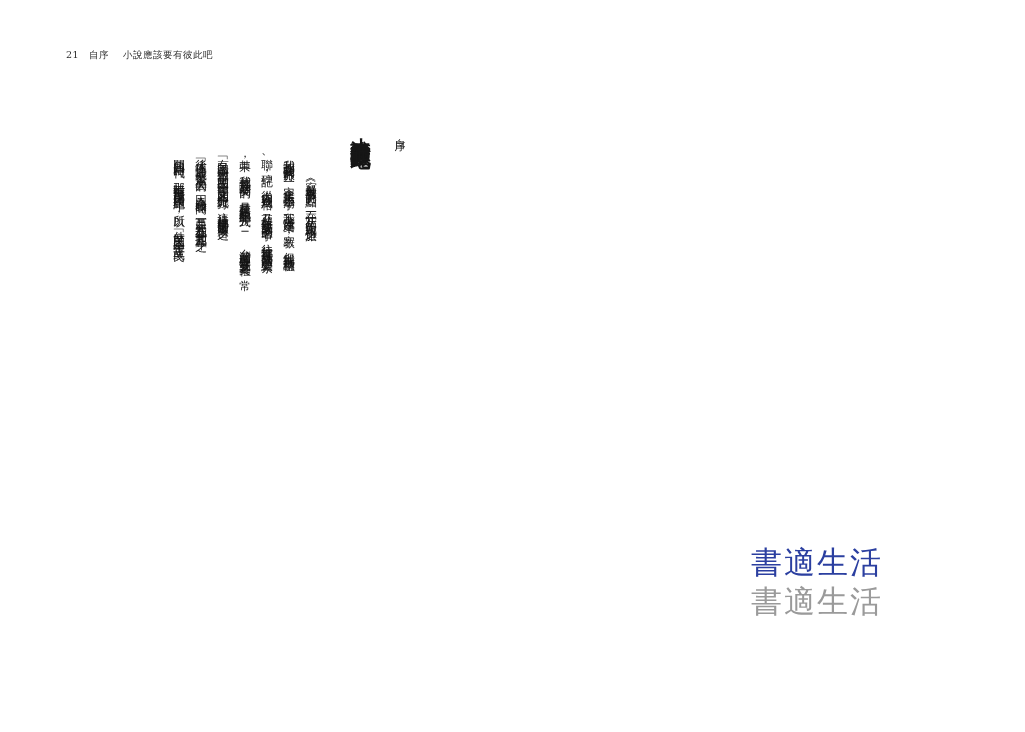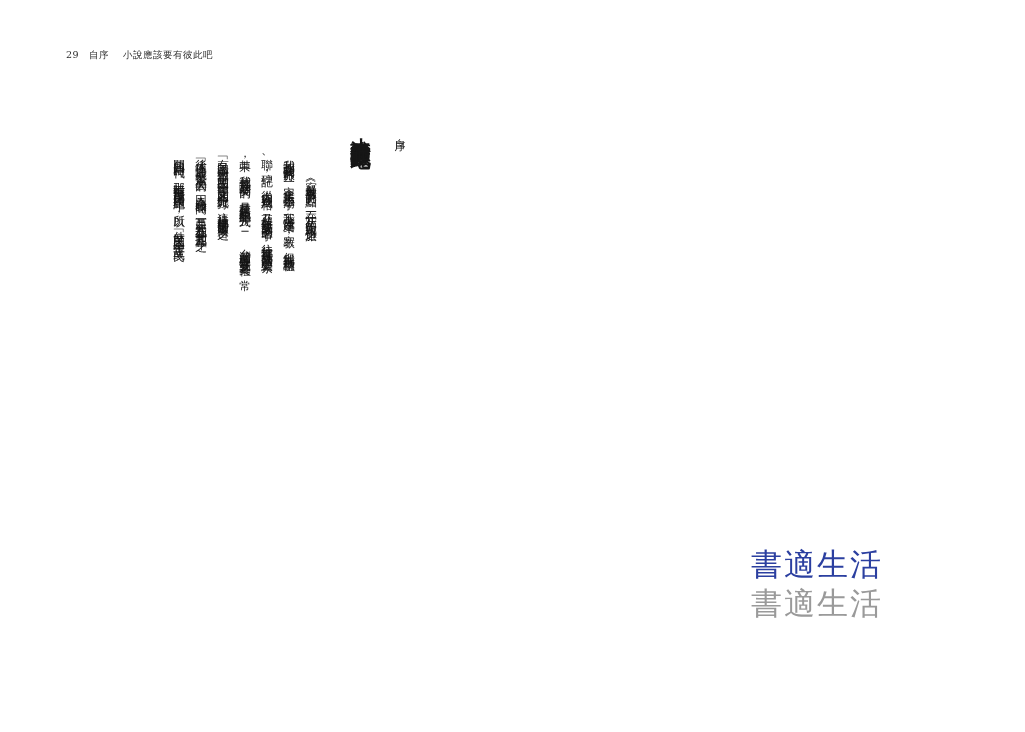--- a/index.html
+++ b/index.html
@@ -96,36 +96,36 @@
   }
 
   
   .watermark {
     position: absolute;
     right: 142px;
     top: 546px;
     text-align: center;
   }
   .wm-line {
-    font-family: Liberation Sans, sans-serif;
+    font-family: Liberation Mono, monospace;
     font-size: 31px;
     letter-spacing: 2px;
     line-height: 1.25;
     margin-left: 12px;
   }
   .wm-blue { color: #2b3fa0; }
   .wm-grey { color: #9a9a9a; }
 </style>
 </head>
 <body>
 
 <div class="page">
 
   <div class="running-head">
-    <span class="folio">29</span><span class="sec">自序</span><span>小說應該要有彼此吧</span>
+    <span class="folio">21</span><span class="sec">自序</span><span>小說應該要有彼此吧</span>
   </div>
 
   <div class="vtext chapter-label">自序</div>
 
   <div class="vtext chapter-title">小說應該要有彼此吧</div>
 
   <div class="body-block">
     <div class="body-col col-indent" style="right:0px;">寫《群島有事》的起點，在二〇一八年的一次馬祖之旅。</div>
     <div class="body-col" style="right:22px;">我和謝宜安的旅行，一定會走訪大小廟宇。我不太懂建築、宗教，但我喜歡讀楹</div>
     <div class="body-col" style="right:44px;">聯、碑記，從內容到風格，乃至於執筆或落款的名字，往往都有可玩味的歷史線索。</div>

